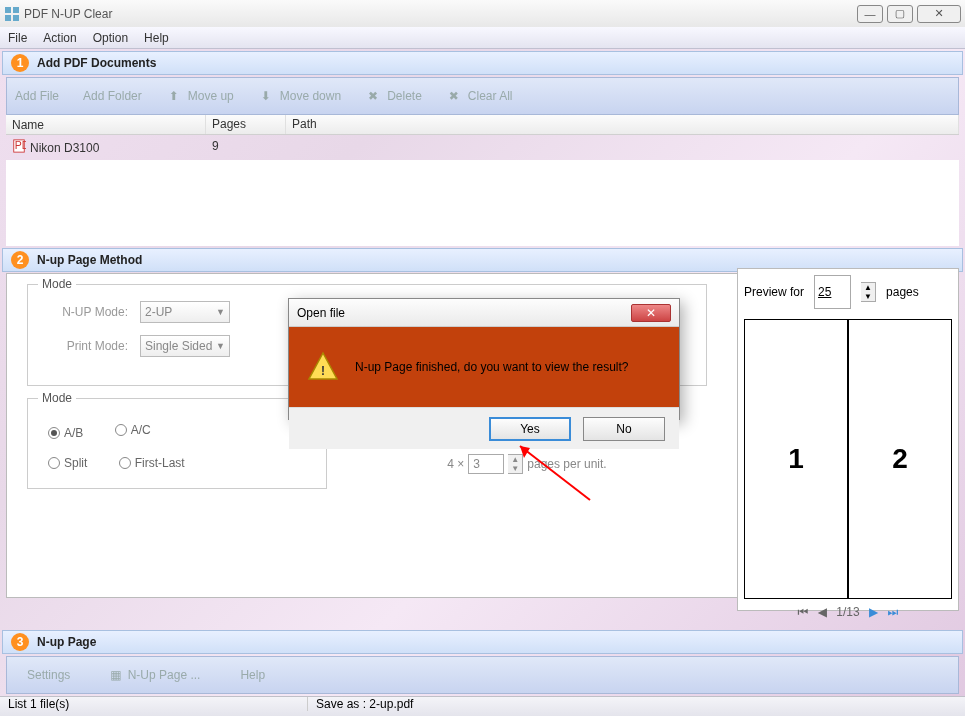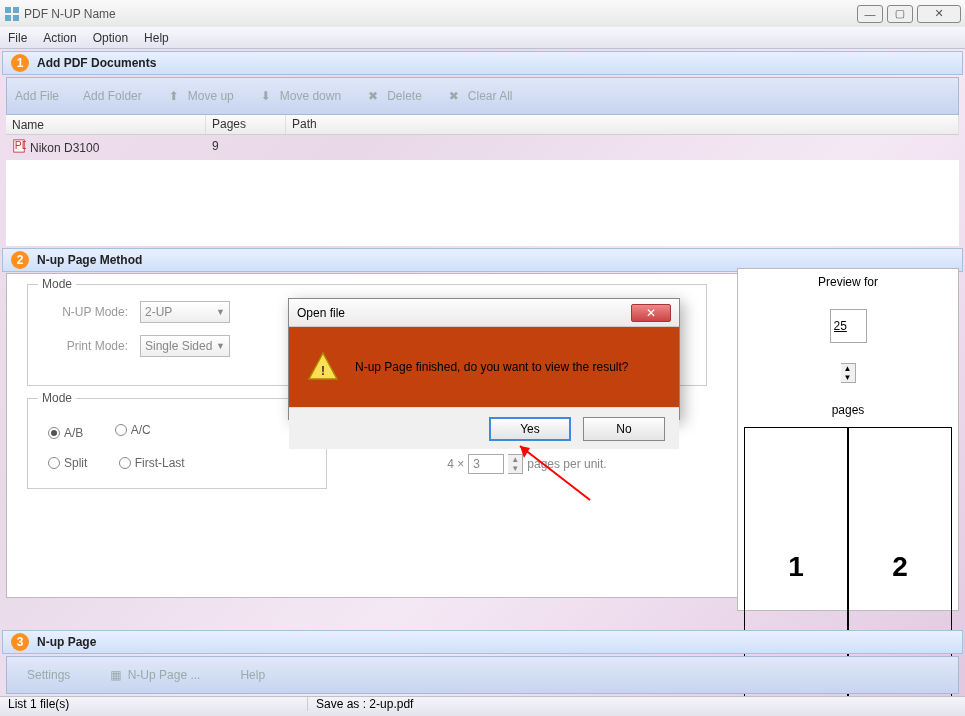--- a/index.html
+++ b/index.html
@@ -47,21 +47,21 @@
 .radio { display: inline-flex; align-items: center; gap: 4px; margin-right: 28px; color: #666; }
 .radio .dot { width: 12px; height: 12px; border-radius: 50%; border: 1px solid #888; display: inline-flex; align-items: center; justify-content: center; }
 .radio .dot.on::after { content:''; width: 6px; height: 6px; background:#555; border-radius:50%; }
 
 .split-info { color: #888; text-align: center; }
 .spin { width: 36px; height: 20px; border: 1px solid #aaa; display: inline-flex; align-items: center; padding: 0 4px; }
 .spin-btns { display: inline-flex; flex-direction: column; border: 1px solid #aaa; border-left: none; height: 20px; }
 .spin-btns span { width: 14px; height: 10px; font-size: 8px; display:flex; align-items:center; justify-content:center; background:#f0f0f0; cursor:pointer; }
 
 .preview-pane { width: 222px; border: 1px solid #bbb; background: #fff; margin: 2px 6px 0 0; height: 343px; position: absolute; right: 0; top: 266px; }
-.preview-hdr { padding: 6px; display: flex; align-items: center; gap: 20px; flex-direction: column; }
+.preview-hdr { padding: 6px; display: flex; align-items: center; gap: 10px; }
 .preview-hdr input { width: 37px; height: 18px; border: 1px solid #aaa; padding: 16px 3px; text-decoration: underline; }
 .preview-canvas { height: 280px; border: 1px solid #000; margin: 4px 6px; display: flex; }
 .preview-page { flex:1; border-right: 2px solid #000; display:flex; align-items:center; justify-content:center; font-size: 28px; font-weight:bold; }
 .preview-page:last-child { border-right:none; }
 .preview-nav { text-align:center; padding: 2px; color:#666; }
 .preview-nav span { margin: 0 3px; cursor:pointer; }
 
 .bottom-bar { position:absolute; bottom: 22px; left:0; right:0; }
 .bottom-toolbar { height: 38px; background: linear-gradient(#e0e8f8,#c8d4f0); border:1px solid #a8b8d8; margin:0 6px; display:flex; align-items:center; gap:40px; padding:0 20px; }
 .bottom-toolbar .bt { color:#9aa; cursor:pointer; display:flex; align-items:center; gap:6px; }
@@ -88,21 +88,21 @@
 
 <div class="titlebar">
   <span class="titlebar-icon">
     <svg viewBox="0 0 16 16">
         <rect x="1" y="1" width="6" height="6" fill="#6ac"></rect>
         <rect x="9" y="1" width="6" height="6" fill="#6ac"></rect>
         <rect x="1" y="9" width="6" height="6" fill="#6ac"></rect>
         <rect x="9" y="9" width="6" height="6" fill="#6ac"></rect>
       </svg>
   </span>
-  <span>PDF N-UP Name</span>
+  <span>PDF N-UP Clear</span>
   <span class="titlebar-spacer"></span>
   <span class="win-btn">—</span>
   <span class="win-btn">▢</span>
   <span class="win-btn close">✕</span>
 </div>
 
 <div class="menubar">
   <span>File</span>
   <span>Action</span>
   <span>Option</span>

